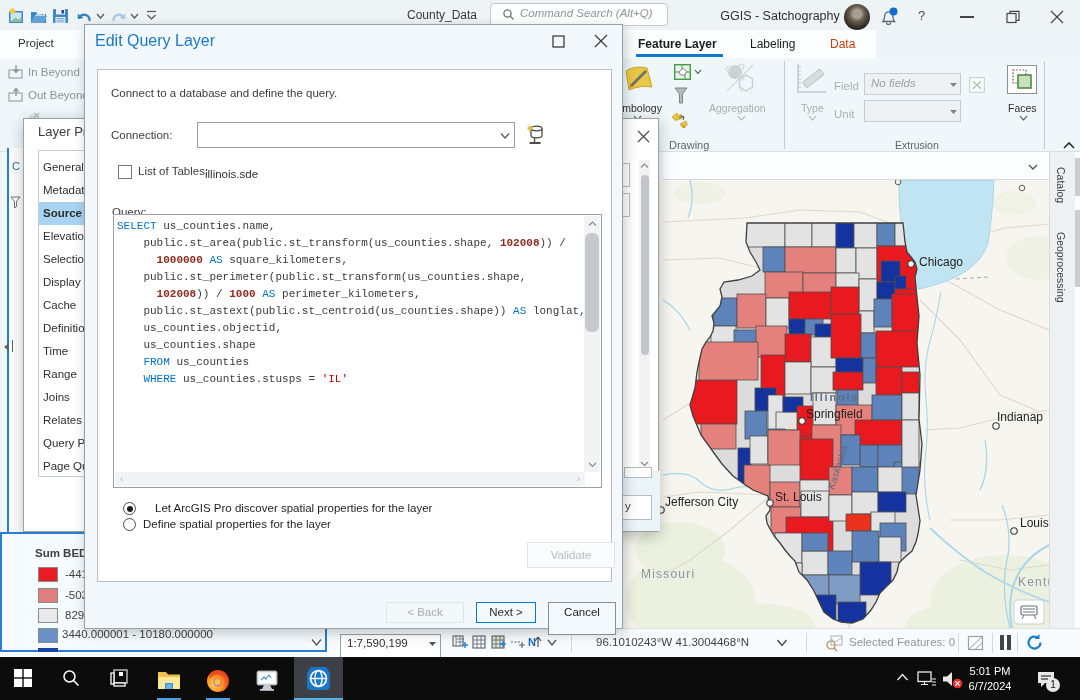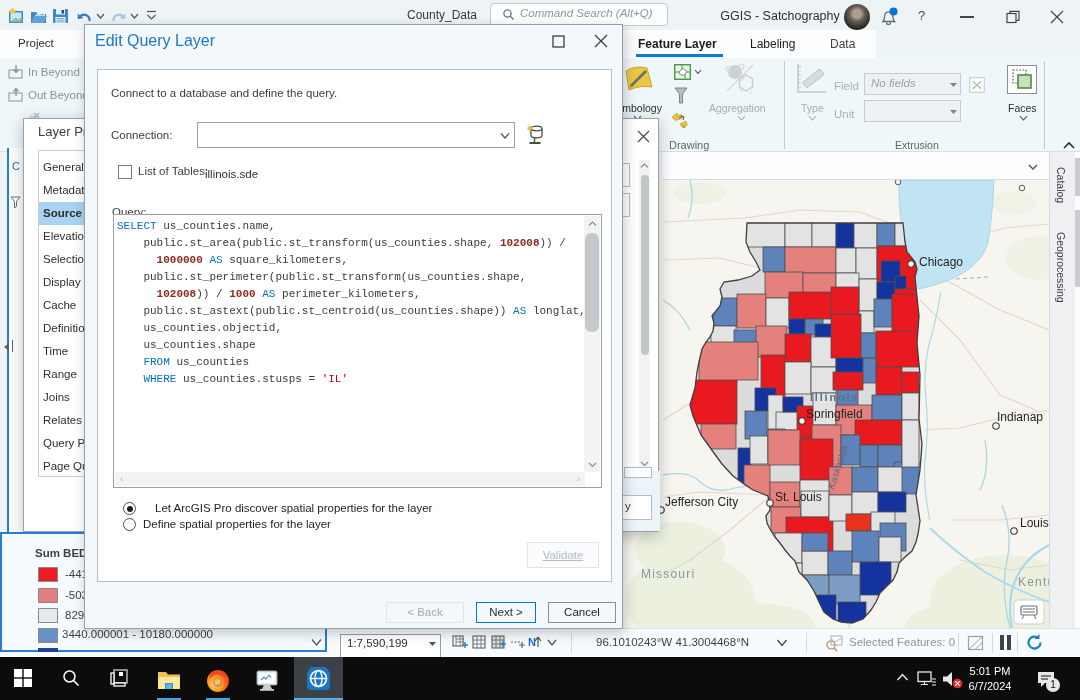--- a/index.html
+++ b/index.html
@@ -78,21 +78,21 @@
 <svg class="abs" style="left:1050px;top:10px;" width="14" height="14" viewBox="0 0 14 14">
     <path d="M1 1 L13 13 M13 1 L1 13" stroke="#444" stroke-width="1.2"></path>
   </svg>
 
 <div class="abs tabrow"></div>
 <div class="abs" style="left:18px;top:37px;font-size:11.5px;color:#2e2e2e;">Project</div>
 <div class="abs" style="left:876px;top:30px;width:204px;height:28px;background:#eef4f8;"></div>
 <div class="abs" style="left:638px;top:37px;font-size:12px;font-weight:bold;color:#1b1b1b;">Feature Layer</div>
 <div class="abs" style="left:636px;top:54px;width:87px;height:3px;background:#0c7bd8;"></div>
 <div class="abs" style="left:750px;top:37px;font-size:12px;color:#1b1b1b;">Labeling</div>
-<div class="abs" style="left:830px;top:37px;font-size:12px;color:#404040;">Data</div>
+<div class="abs" style="left:830px;top:37px;font-size:12px;color:#c2410c;">Data</div>
 
 <div class="abs ribbon"></div>
 <div class="abs" id="ribbon-left" style="left:0;top:58px;width:84px;height:94px;">
   <svg class="abs" style="left:8px;top:6px;" width="17" height="16" viewBox="0 0 17 16">
       <rect x="1" y="6" width="13" height="8" fill="none" stroke="#9aa2a8" stroke-width="1.2"></rect>
       <path d="M8 1 v7 M5.5 5.5 L8 8.5 l2.5-3" fill="none" stroke="#8a9298" stroke-width="1.3"></path>
     </svg>
   <div class="abs" style="left:28px;top:8px;font-size:11.5px;color:#8c9298;white-space:nowrap;">In Beyond</div>
   <svg class="abs" style="left:8px;top:29px;" width="17" height="16" viewBox="0 0 17 16">
       <rect x="1" y="6" width="13" height="8" fill="none" stroke="#9aa2a8" stroke-width="1.2"></rect>
@@ -590,24 +590,24 @@
     <div class="abs" style="left:1px;bottom:1px;width:470px;height:14px;background:#f2f3f4;">
       <div class="abs" style="left:5px;top:1px;font-size:10px;color:#b4bac0;">‹</div>
       <div class="abs" style="right:5px;top:1px;font-size:10px;color:#b4bac0;">›</div>
     </div>
   </div>
   <div class="abs" style="left:38px;top:477px;width:13px;height:13px;border:1px solid #4a4a4a;border-radius:50%;background:#fff;"></div>
   <div class="abs" style="left:41.5px;top:480.5px;width:6px;height:6px;border-radius:50%;background:#1f1f1f;"></div>
   <div class="abs" style="left:58px;top:477px;font-size:11.5px;color:#1f1f1f;margin-left:12px;">Let ArcGIS Pro discover spatial properties for the layer</div>
   <div class="abs" style="left:38px;top:493px;width:13px;height:13px;border:1px solid #4a4a4a;border-radius:50%;background:#fff;"></div>
   <div class="abs" style="left:58px;top:493px;font-size:11.5px;color:#1f1f1f;">Define spatial properties for the layer</div>
-  <div class="abs" style="left:442px;top:517px;width:72px;height:26px;background:#fafcfd;border:1px solid #dfe5e9;text-align:center;line-height:24px;font-size:11.5px;color:#b4bbc1;text-decoration:underline;">Validate</div>
+  <div class="abs" style="left:442px;top:517px;width:88px;height:26px;background:#fafcfd;border:1px solid #dfe5e9;text-align:center;line-height:24px;font-size:11.5px;color:#b4bbc1;">Validate</div>
   <div class="abs" style="left:301px;top:577px;width:78px;height:21px;background:#f3f8fb;border:1px solid #e0e4e7;text-align:center;line-height:19px;font-size:11.5px;color:#a6abb0;">&lt; Back</div>
   <div class="abs" style="left:391px;top:577px;width:60px;height:21px;background:#f3f9fc;border:1px solid #0078d4;text-align:center;line-height:19px;font-size:11.5px;color:#2b2b2b;">Next &gt;</div>
-  <div class="abs" style="left:463px;top:577px;width:68px;height:21px;background:#f3f9fc;border:1px solid #888f94;text-align:center;line-height:19px;font-size:11.5px;color:#1f1f1f;">Cancel</div>
+  <div class="abs" style="left:463px;top:577px;width:68px;height:33px;background:#f3f9fc;border:1px solid #888f94;text-align:center;line-height:19px;font-size:11.5px;color:#1f1f1f;">Cancel</div>
 </div>
 
 <div class="abs" id="taskbar" style="z-index:10;left:0;top:657px;width:1080px;height:43px;background:#0c0c0c;">
   <svg class="abs" style="left:14px;top:12px;" width="18" height="18" viewBox="0 0 18 18">
       <rect x="0" y="0" width="8.3" height="8.3" fill="#fff"></rect>
       <rect x="9.7" y="0" width="8.3" height="8.3" fill="#fff"></rect>
       <rect x="0" y="9.7" width="8.3" height="8.3" fill="#fff"></rect>
       <rect x="9.7" y="9.7" width="8.3" height="8.3" fill="#fff"></rect>
     </svg>
   <svg class="abs" style="left:62px;top:12px;" width="18" height="18" viewBox="0 0 18 18">

